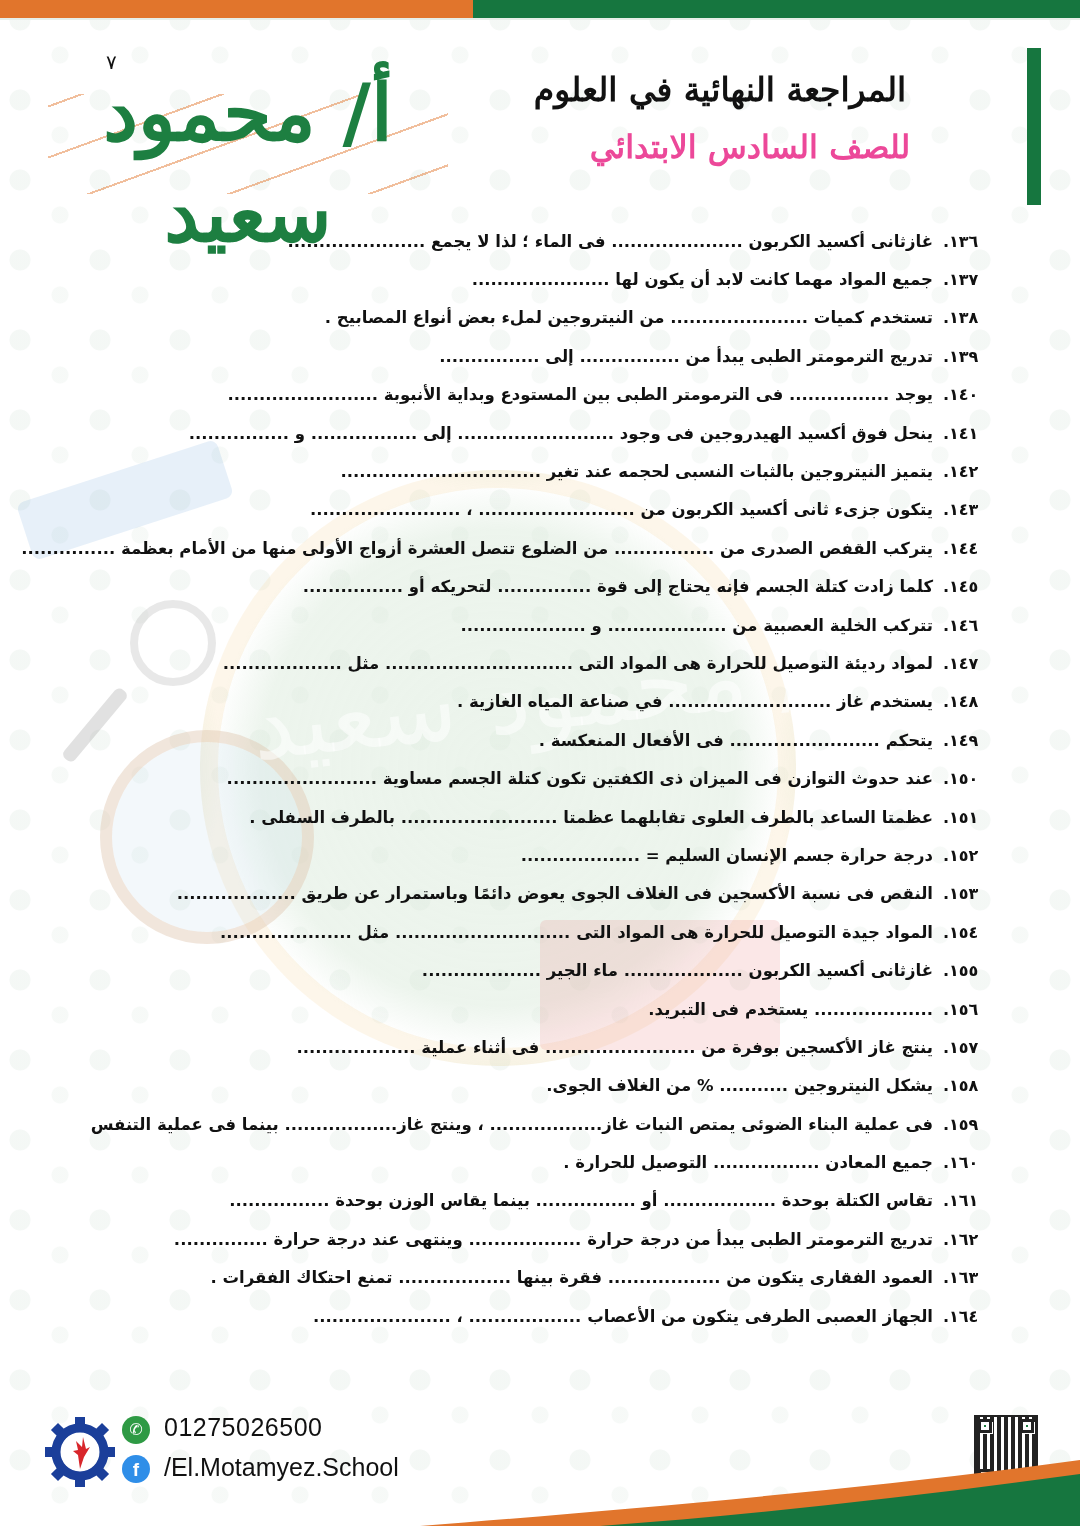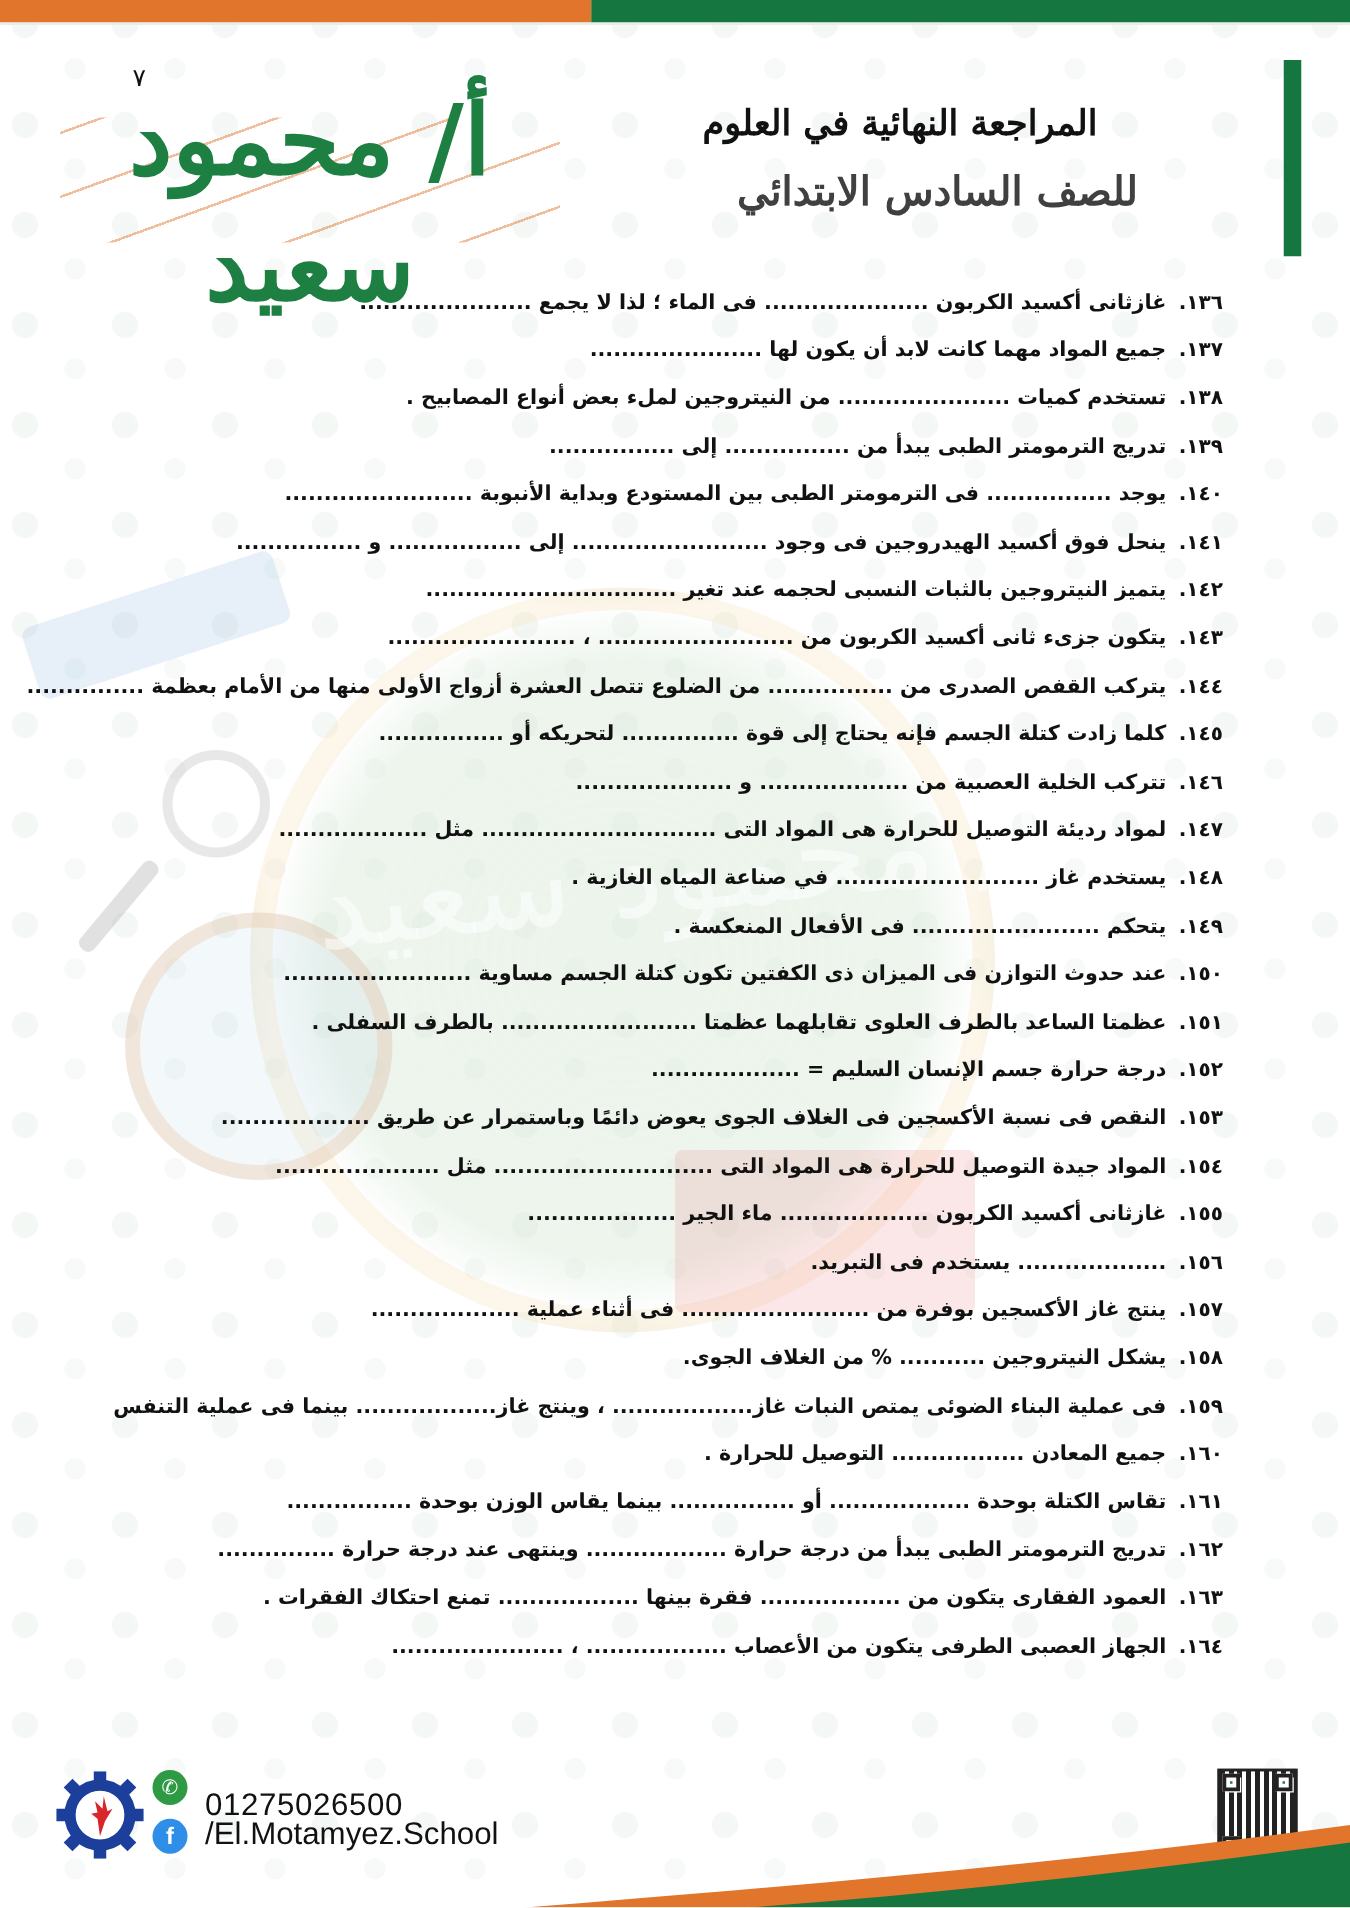--- a/index.html
+++ b/index.html
@@ -53,25 +53,25 @@
   .top-bar-orange { position: absolute; left: 0; top: 0; width: 473px; height: 18px; background: #e1752c; }
   .top-bar-green { position: absolute; left: 473px; top: 0; width: 607px; height: 18px; background: #16763f; }
   .top-bar-line { position: absolute; left: 0; top: 18px; width: 1080px; height: 2px; background: #e7efe9; }
 
   .side-accent { position: absolute; left: 1027px; top: 48px; width: 14px; height: 157px; background: #16763f; }
 
   .title-block {
     position: absolute; right: 150px; top: 70px; width: 420px; direction: rtl; text-align: center;
   }
   .title-main {
-    font-family: "DejaVu Serif", serif; font-weight: bold; font-size: 28px; color: #111;
-    line-height: 1.2; margin: 12px;
+    font-family: "DejaVu Serif", serif; font-weight: bold; font-size: 33px; color: #111;
+    line-height: 1.2; margin: 0;
   }
   .title-sub {
-    font-family: "DejaVu Serif", serif; font-weight: bold; font-size: 32px; color: #404040;
+    font-family: "DejaVu Serif", serif; font-weight: bold; font-size: 32px; color: #ec4899;
     line-height: 1.2; margin-top: 18px; padding-left: 60px;
   }
 
   .brand-logo {
     position: absolute; left: 28px; top: 52px; width: 450px; height: 150px; direction: rtl;
   }
   .brand-name {
     position: absolute; left: 0; top: 10px; width: 440px; text-align: center;
     font-family: "DejaVu Serif", serif; font-weight: bold; font-size: 78px; color: #1d7f41;
     letter-spacing: 2px; line-height: 1.3;
@@ -104,21 +104,21 @@
   .phone-icon {
     position: absolute; left: 82px; top: 3px; width: 28px; height: 28px; border-radius: 50%;
     background: #2e9a44; color: #fff; font-size: 16px; text-align: center; line-height: 28px;
   }
   .fb-icon {
     position: absolute; left: 82px; top: 42px; width: 28px; height: 28px; border-radius: 50%;
     background: #2f8ee8; color: #fff; font-size: 19px; font-weight: bold; text-align: center; line-height: 30px;
     font-family: "Liberation Sans", sans-serif;
   }
   .phone-text {
-    position: absolute; left: 124px; top: 17px; font-family: "Liberation Sans", sans-serif;
+    position: absolute; left: 124px; top: 0; font-family: "Liberation Sans", sans-serif;
     font-size: 25px; color: #111; letter-spacing: 0.5px;
   }
   .fb-text {
     position: absolute; left: 124px; top: 40px; font-family: "Liberation Sans", sans-serif;
     font-size: 25px; color: #111;
   }
 
   .footer-info {
     position: absolute; right: 42px; top: 1413px; width: 600px; height: 75px; direction: rtl;
   }

